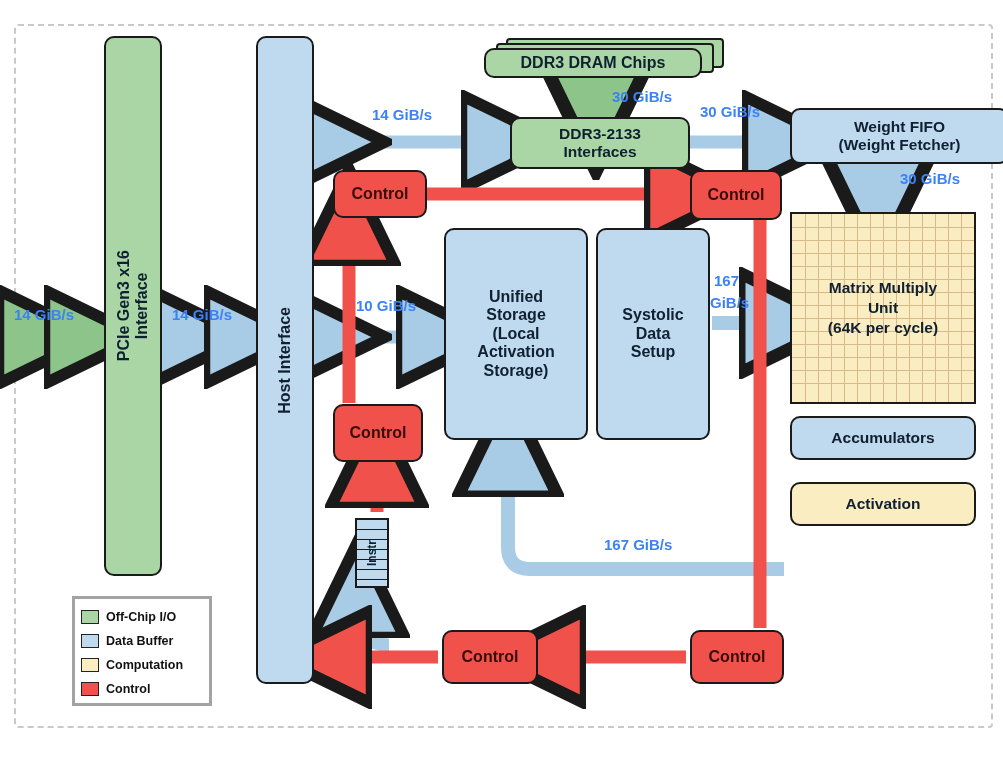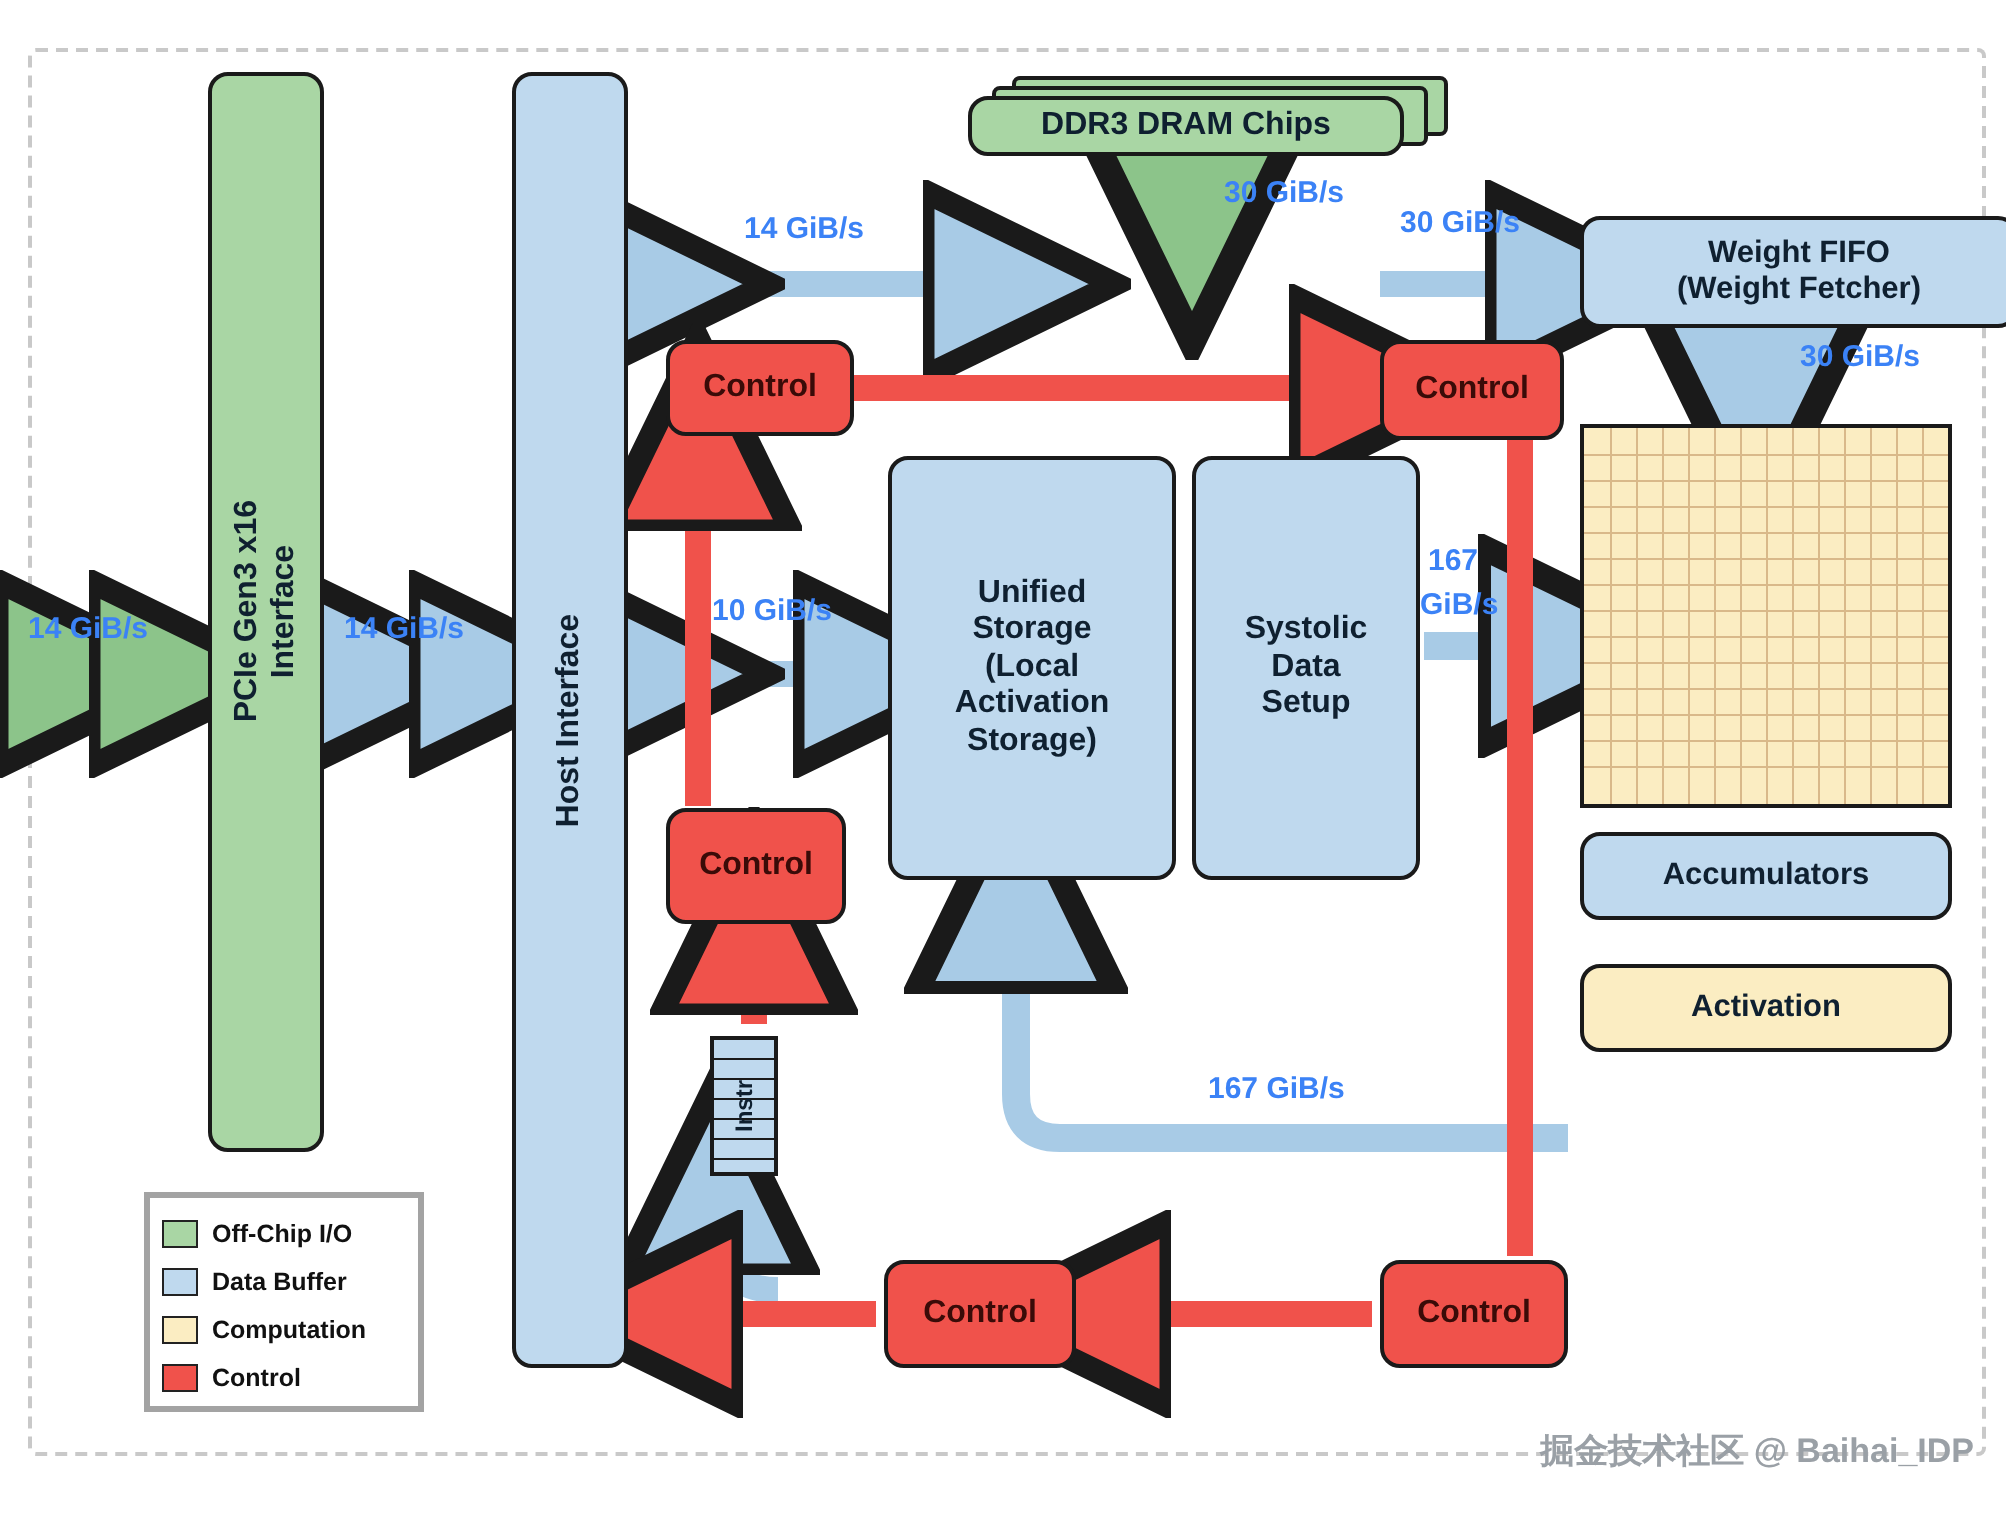--- a/index.html
+++ b/index.html
@@ -127,20 +127,26 @@
   </div>
 
   <div class="stack" style="left:484px;top:38px;width:244px;height:44px;">
     <div style="left:22px;top:0;width:218px;height:30px;"></div>
     <div style="left:12px;top:5px;width:218px;height:30px;"></div>
   </div>
   <div class="box green" style="left:484px;top:48px;width:218px;height:30px;font-size:16px;">
     <span>DDR3 DRAM Chips</span>
   </div>
 
+  <div class="box green" style="left:510px;top:117px;width:180px;height:52px;font-size:15.5px;">
+    <div>
+      <span>DDR3-2133</span><br>
+      <span>Interfaces</span>
+    </div>
+  </div>
 
   <div class="box blue" style="left:790px;top:108px;width:219px;height:56px;font-size:15.5px;">
     <div>
       <span>Weight FIFO</span><br>
       <span>(Weight Fetcher)</span>
     </div>
   </div>
 
   <div class="mmu-grid">
     <div class="gl" style="left:0;top:13px;width:100%;height:1px;"></div>
@@ -163,20 +169,27 @@
     <div class="gl" style="left:65px;top:0;width:1px;height:100%;"></div>
     <div class="gl" style="left:78px;top:0;width:1px;height:100%;"></div>
     <div class="gl" style="left:91px;top:0;width:1px;height:100%;"></div>
     <div class="gl" style="left:104px;top:0;width:1px;height:100%;"></div>
     <div class="gl" style="left:117px;top:0;width:1px;height:100%;"></div>
     <div class="gl" style="left:130px;top:0;width:1px;height:100%;"></div>
     <div class="gl" style="left:143px;top:0;width:1px;height:100%;"></div>
     <div class="gl" style="left:156px;top:0;width:1px;height:100%;"></div>
     <div class="gl" style="left:169px;top:0;width:1px;height:100%;"></div>
   </div>
+  <div class="mmu-text">
+    <div>
+      <span>Matrix Multiply</span><br>
+      <span>Unit</span><br>
+      <span>(64K per cycle)</span>
+    </div>
+  </div>
 
   <div class="box blue" style="left:790px;top:416px;width:186px;height:44px;font-size:15.5px;">
     <span>Accumulators</span>
   </div>
 
   <div class="box cream" style="left:790px;top:482px;width:186px;height:44px;font-size:15.5px;">
     <span>Activation</span>
   </div>
 
 
@@ -249,15 +262,14 @@
     <div class="legend-row">
       <span class="swatch" style="background:#fbedc2;"></span>
       <span class="legend-text">Computation</span>
     </div>
     <div class="legend-row">
       <span class="swatch" style="background:#f0524b;"></span>
       <span class="legend-text">Control</span>
     </div>
   </div>
 
-  <div class="watermark">掘金技术社区 @ Baihai_IDP</div>
 
 </div>
 
 </body></html>

